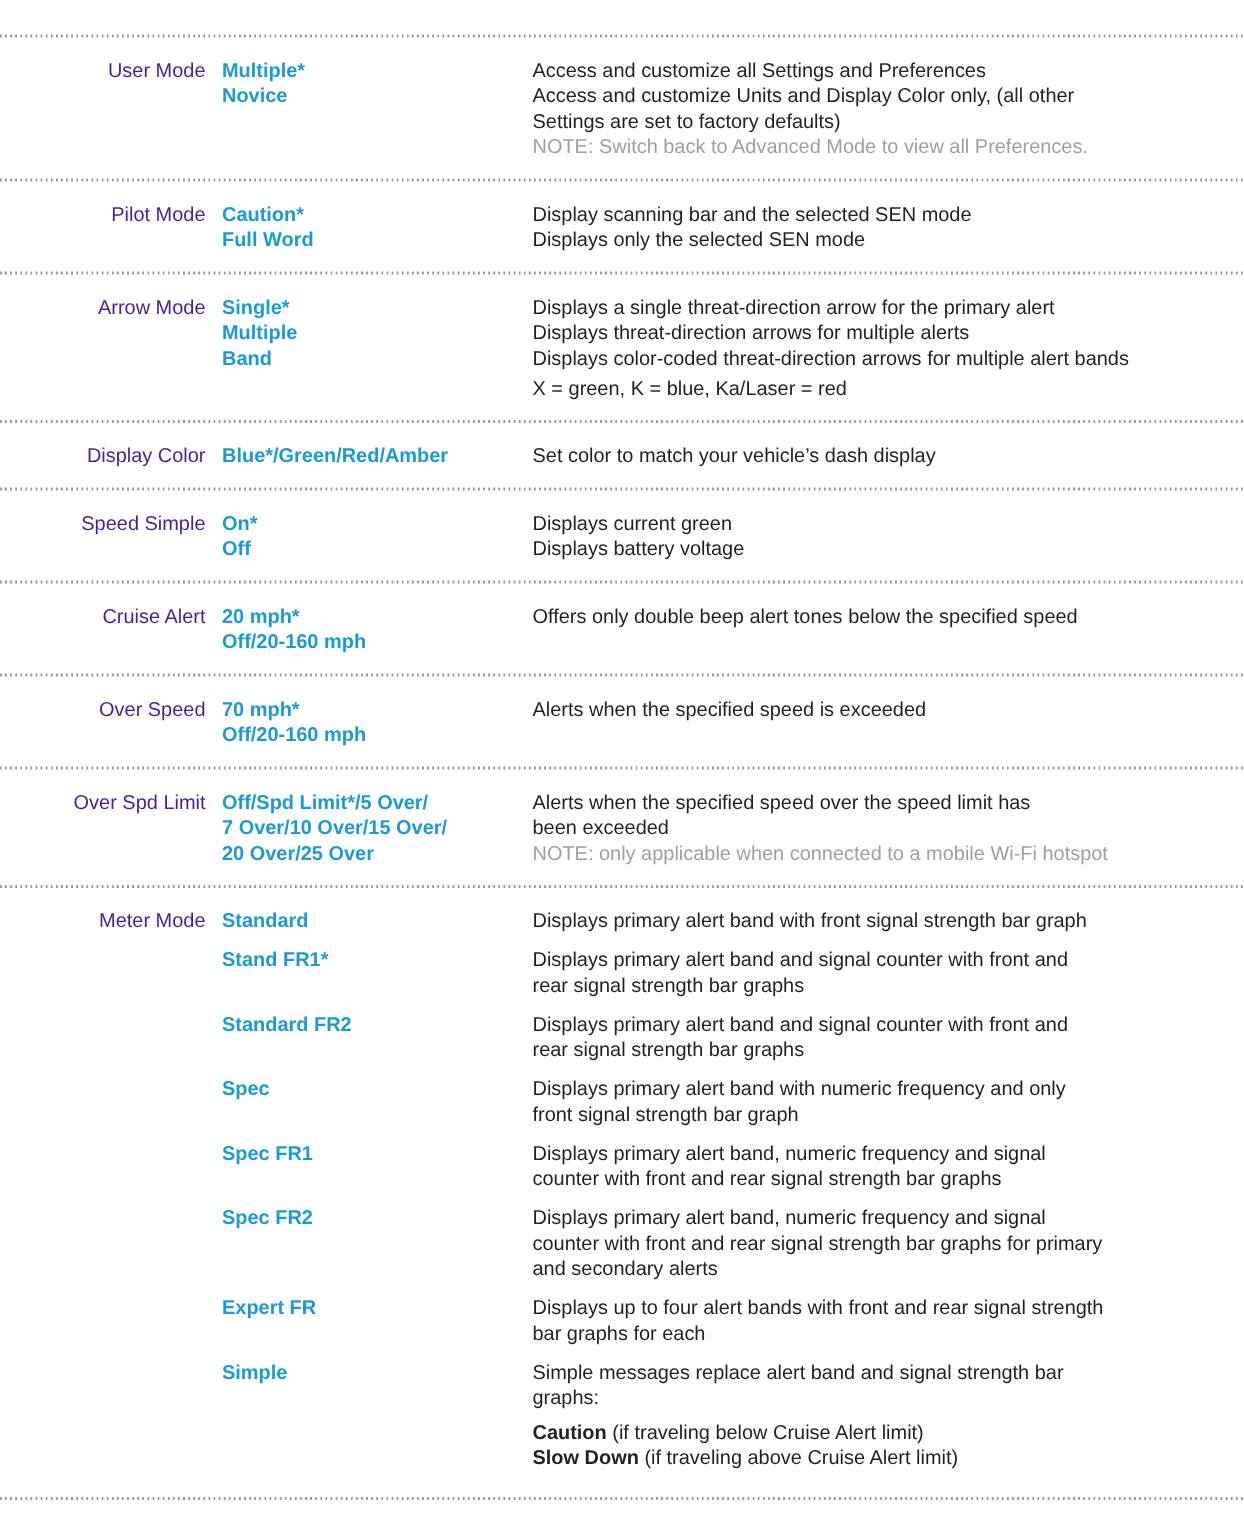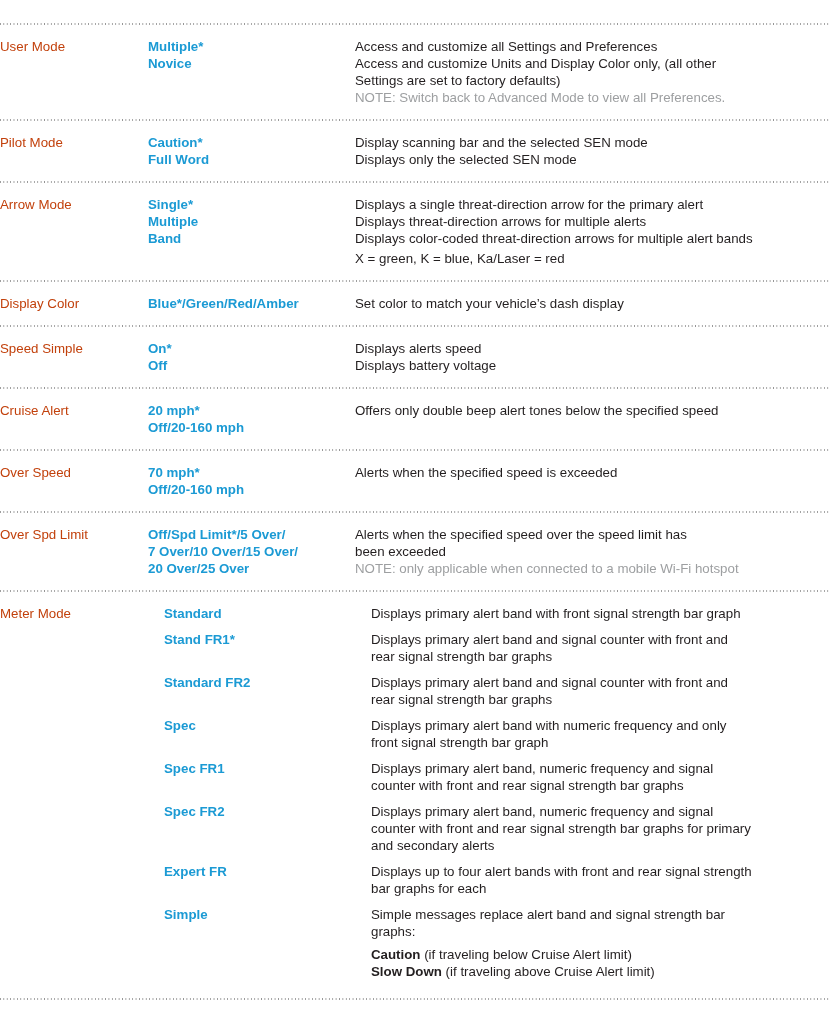--- a/index.html
+++ b/index.html
@@ -28,33 +28,34 @@
     display:grid;
     grid-template-columns:137px 196px 1fr;
     column-gap:11px;
     padding:13px 6px 13px 0;
   }
   .row.meter {
     grid-template-columns:137px 1fr;
     padding-bottom:18px;
   }
   .col-label {
-    color:#c2410c;
+    text-align:right;
+    color:#4c1d95;
   }
   .opt {
     color:#1b9ad4;
     font-weight:700;
   }
   .col-desc { color:#231f20; }
   .dline { min-height:17px; }
   .dline.gap-top { margin-top:3px; }
   .note {
     color:#9d9fa1;
   }
-  .meter-entries { display:flex; flex-direction:column;margin-left:16px; }
+  .meter-entries { display:flex; flex-direction:column; }
   .mentry {
     display:grid;
     grid-template-columns:196px 1fr;
     column-gap:11px;
     margin-bottom:9px;
   }
   .mentry:last-child { margin-bottom:0; }
   .extra-block { margin-top:6px; }
   .extra-line strong { font-weight:700; }
   .bottom-spacer { height:22px; }
@@ -122,21 +123,21 @@
   </div>
   <div class="divider"></div>
 
   <div class="row">
     <div class="col-label">Speed Simple</div>
     <div class="col-options">
       <div class="opt">On*</div>
       <div class="opt">Off</div>
     </div>
     <div class="col-desc">
-      <div class="dline">Displays alerts speed</div>
+      <div class="dline">Displays current green</div>
       <div class="dline">Displays battery voltage</div>
     </div>
   </div>
   <div class="divider"></div>
 
   <div class="row">
     <div class="col-label">Cruise Alert</div>
     <div class="col-options">
       <div class="opt">20 mph*</div>
       <div class="opt">Off/20-160 mph</div>

